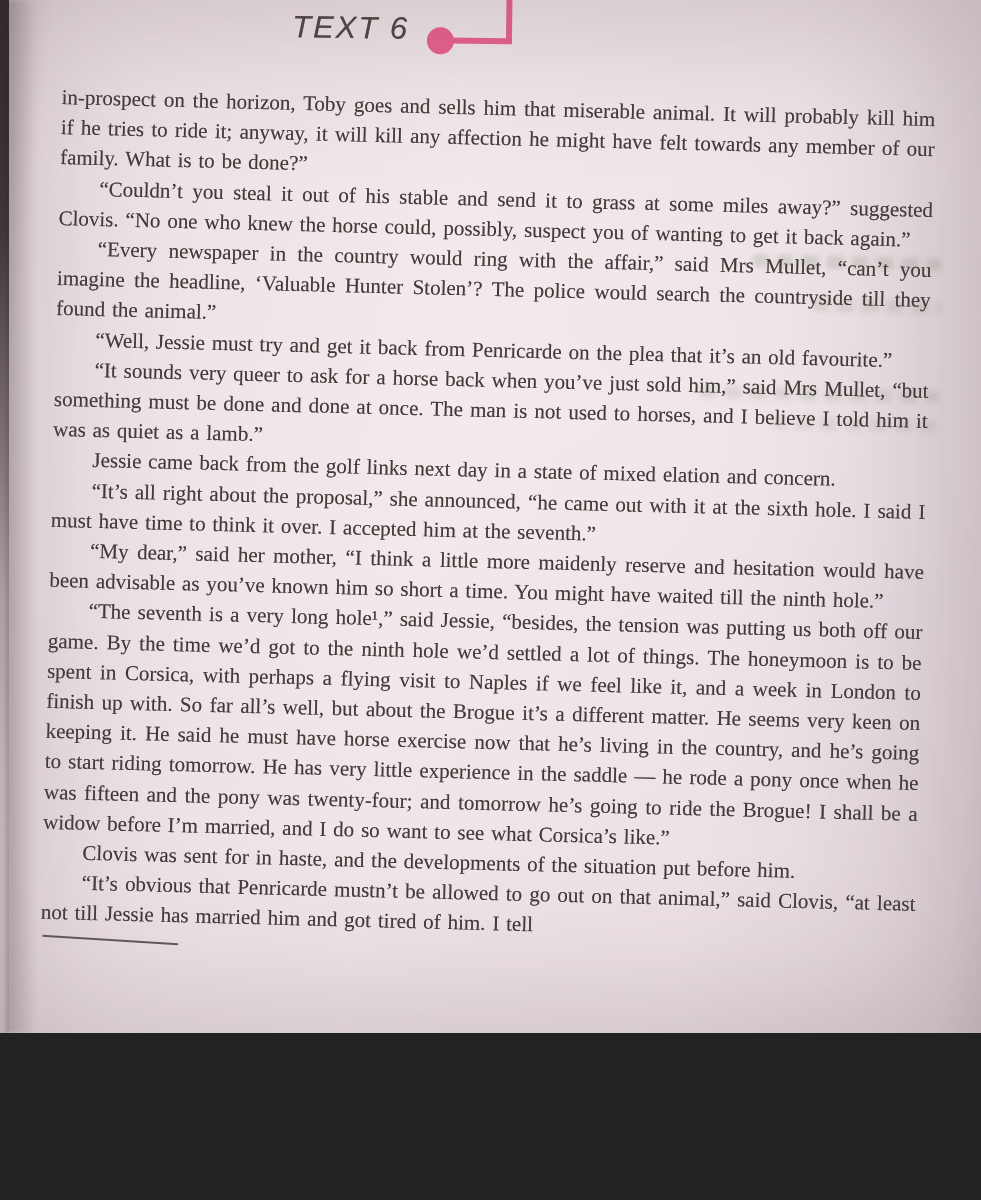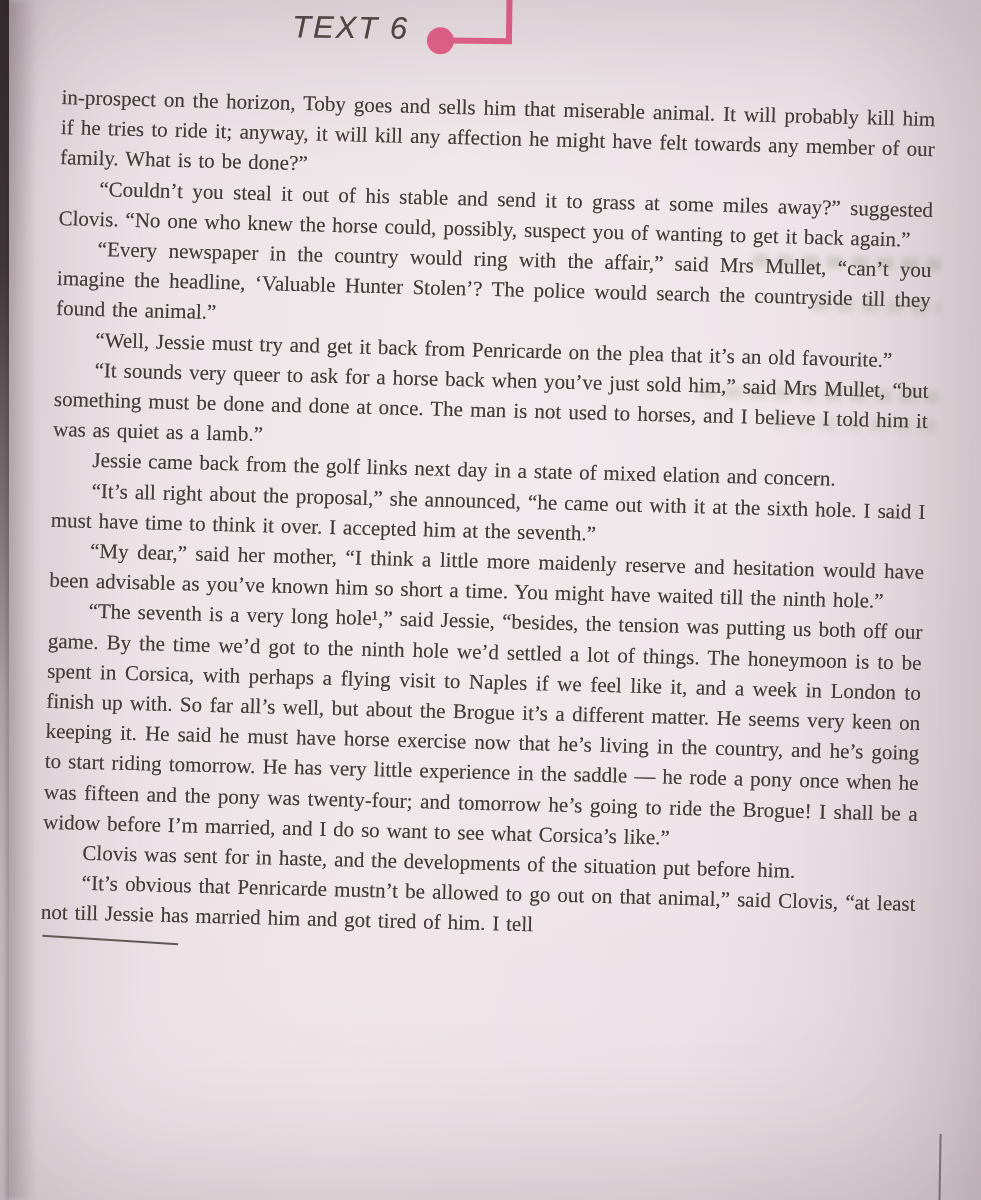--- a/index.html
+++ b/index.html
@@ -1,19 +1,19 @@
 <!DOCTYPE html>
 <html><head>
 <meta charset="utf-8">
 <style>
   html, body { margin: 0; padding: 0; background: #222; }
   .photo {
     position: relative;
     width: 981px;
-    height: 1200px;
+    height: 1033px;
     overflow: hidden;
     background:
       radial-gradient(120% 90% at 55% 38%, rgba(255,255,255,0.22), rgba(255,255,255,0) 62%),
       linear-gradient(97deg, #cfc2c8 0%, #e9dee3 5%, #efe5e9 42%, #ece1e6 72%, #ded2d8 96%, #d4c8ce 100%);
     font-family: "Liberation Serif", "DejaVu Serif", serif;
   }
   .photo::after {
     content: "";
     position: absolute; inset: 0;
     box-shadow: inset 0 0 150px 18px rgba(96,76,84,0.26);

